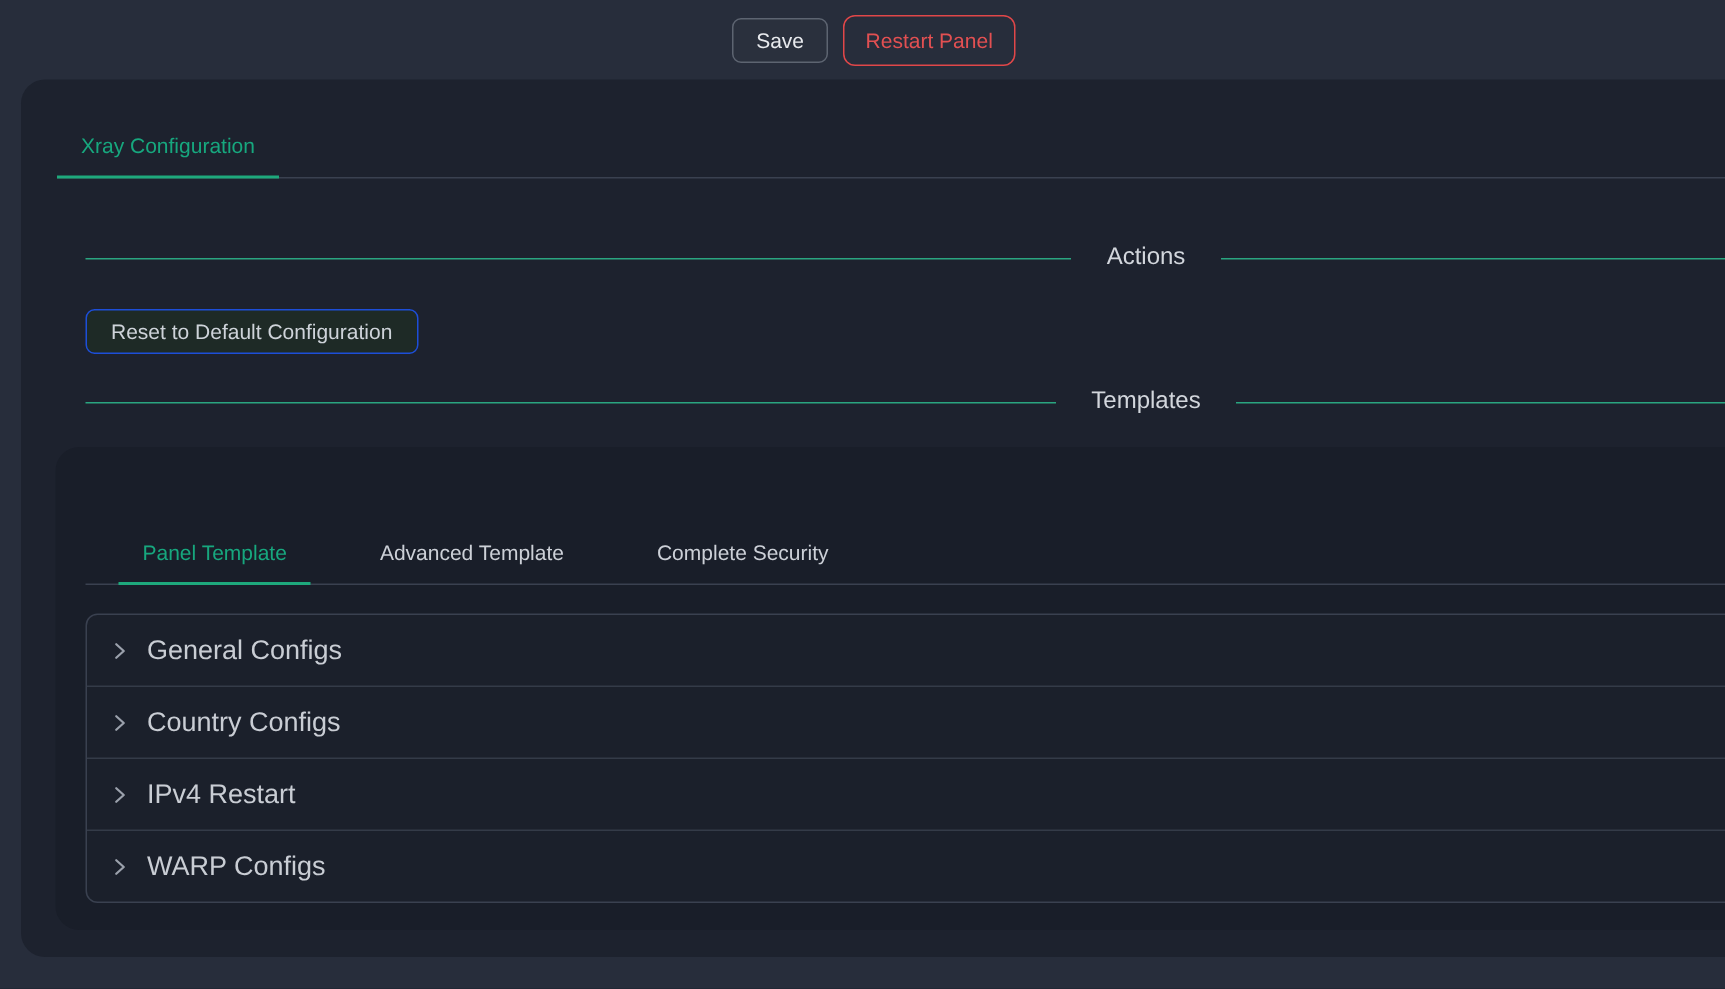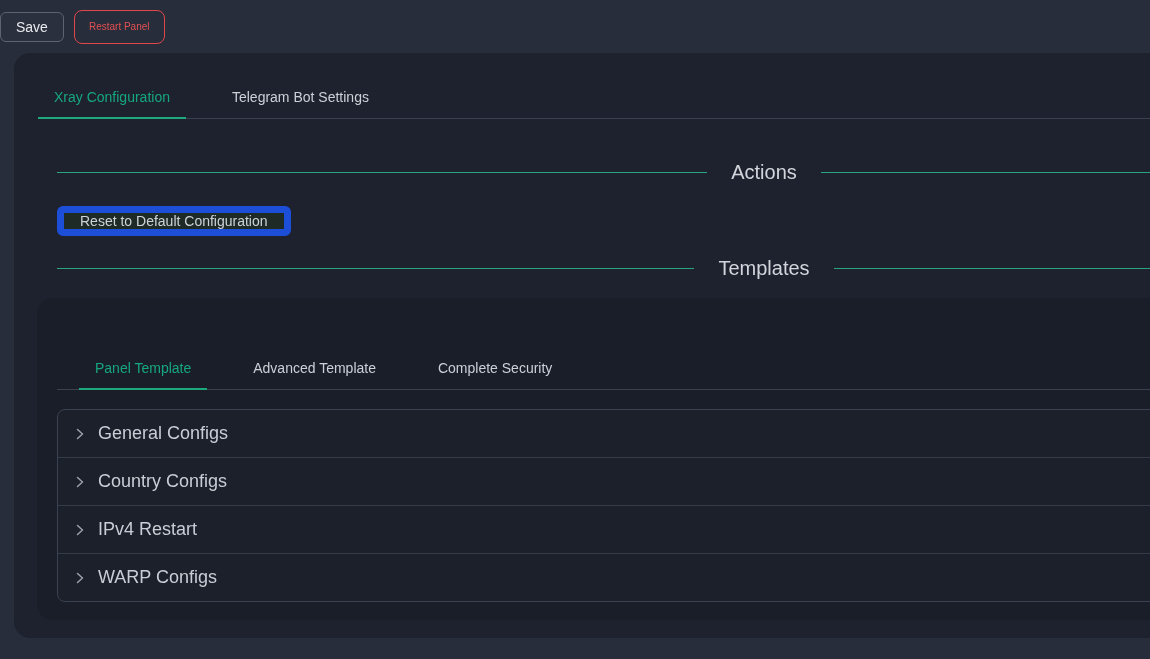--- a/index.html
+++ b/index.html
@@ -11,40 +11,42 @@
     font-family: "Liberation Sans", sans-serif;
     position: relative;
   }
 
   
   .topbar {
     display: flex;
     align-items: center;
     gap: 10px;
     height: 53px;
+    padding-left: 15px;
+    justify-content: center;
   }
   .btn-save {
     height: 30px;
     padding: 0 15px;
     background: #2a303d;
     border: 1px solid #5d6471;
     border-radius: 6px;
     color: #e8eaee;
     font-size: 14px;
     font-family: "Liberation Sans", sans-serif;
     cursor: pointer;
   }
   .btn-restart {
     height: 34px;
     padding: 0 14px;
     background: transparent;
     border: 1px solid #e04749;
     border-radius: 8px;
     color: #e25052;
-    font-size: 10px;
+    font-size: 14px;
     font-family: "Liberation Sans", sans-serif;
     cursor: pointer;
   }
 
   
   .main-card {
     margin-left: 14px;
     width: 1457px;           
     height: 585px;
     background: #1d222e;
@@ -76,31 +78,31 @@
   }
 
   
   .divider {
     display: flex;
     align-items: center;
     height: 24px;
     margin-left: 43px;
   }
   .divider .line { flex: 1; height: 1px; background: #2aa580; }
-  .divider .label { padding: 0 24px; font-size: 20px; color: #d2d6dc; white-space: nowrap; }
+  .divider .label { padding: 0 24px; font-size: 16px; color: #d2d6dc; white-space: nowrap; }
   .divider.actions { margin-top: 41px; }
   .divider.templates { margin-top: 20px; }
 
   .btn-reset {
     display: block;
     margin: 22px 4px 0 43px;
     height: 30px;
     padding: 0 16px;
     background: #1e2a26;
-    border: 7px solid #1d4ed8;
+    border: 1px solid #1d4ed8;
     border-radius: 6px;
     color: #ced3d9;
     font-size: 14px;
     font-family: "Liberation Sans", sans-serif;
     cursor: pointer;
   }
 
   
   .templates-card {
     margin: 18px 0 0 23px;
@@ -146,21 +148,20 @@
 
 <div class="topbar">
   <button class="btn-save">Save</button>
   <button class="btn-restart">Restart Panel</button>
 </div>
 
 <div class="main-card">
 
   <div class="tabs">
     <div class="tab active">Xray Configuration</div>
-    <div class="tab">Telegram Bot Settings</div>
   </div>
 
   <div class="divider actions">
     <span class="line"></span>
     <span class="label">Actions</span>
     <span class="line"></span>
   </div>
 
   <button class="btn-reset">Reset to Default Configuration</button>
 

